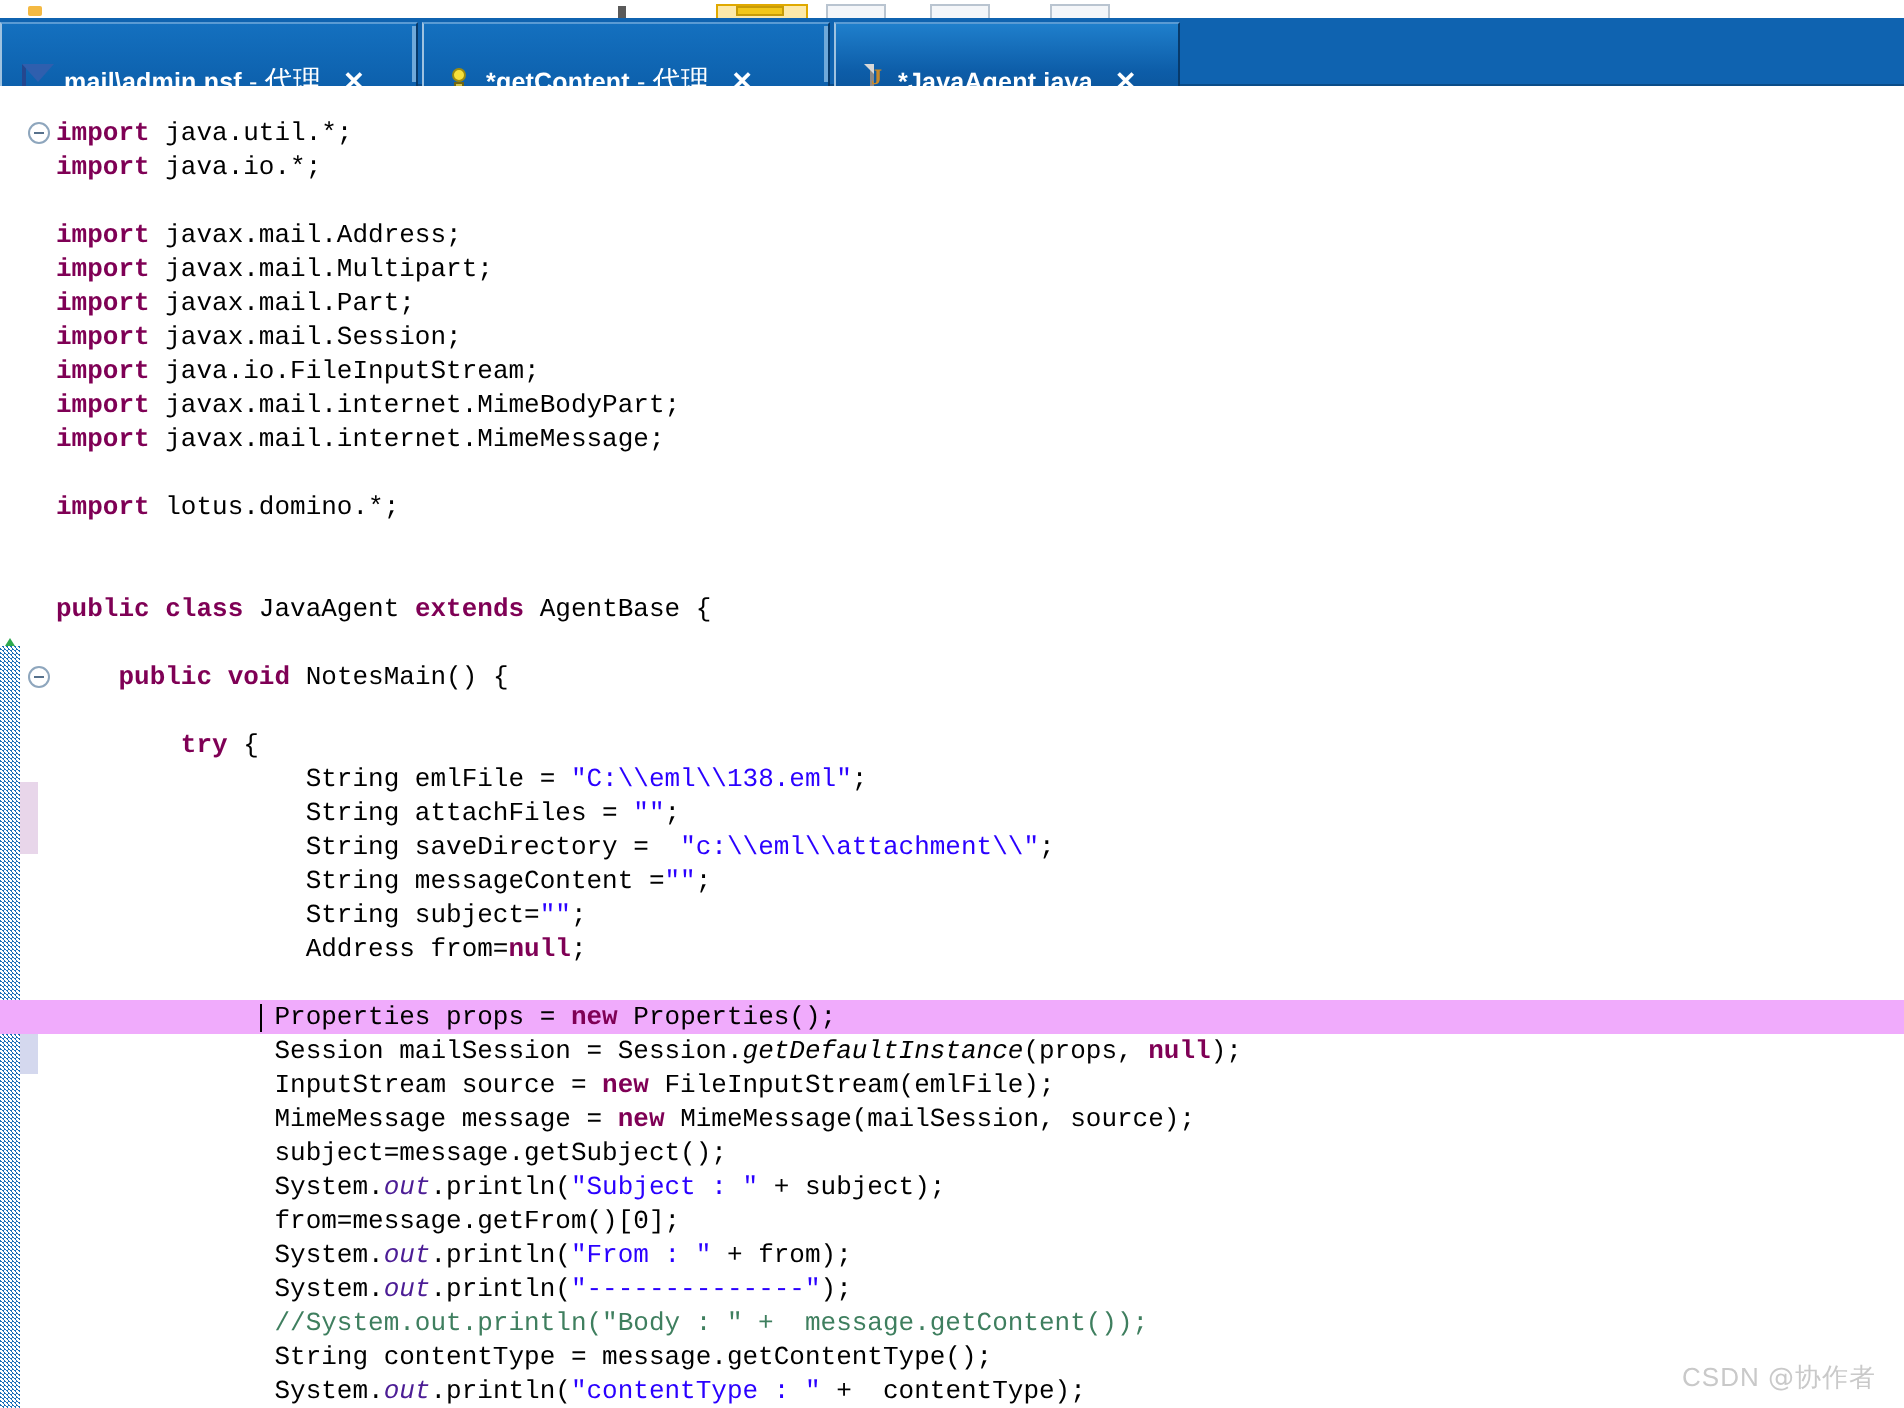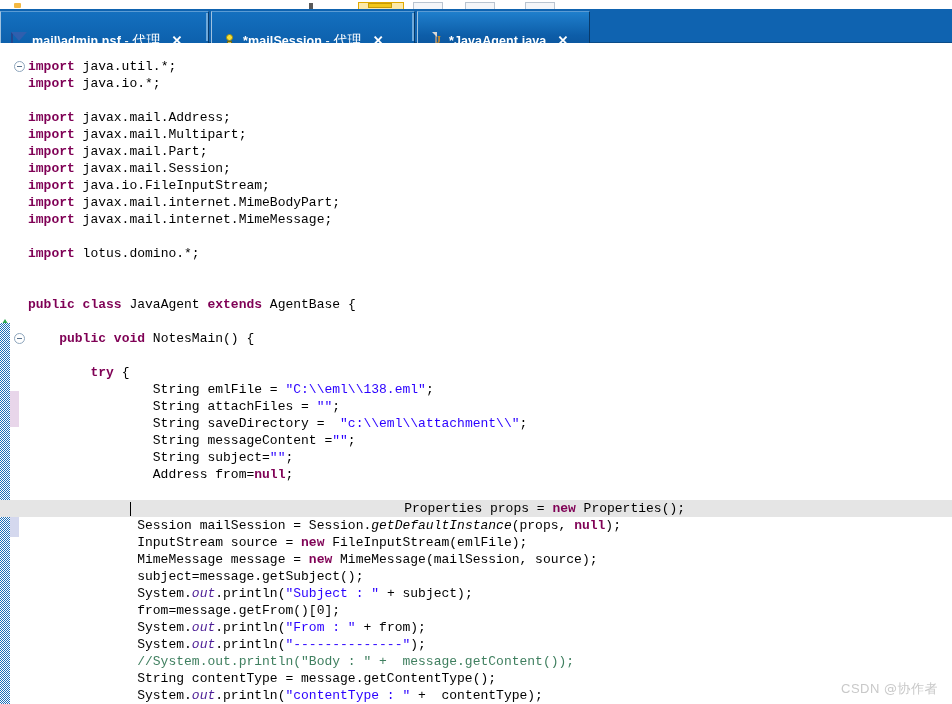--- a/index.html
+++ b/index.html
@@ -265,23 +265,22 @@
     white-space: pre;
     border-radius: 29px;
   }
   .line {
     position: relative;
     height: 17px;
     padding-left: 28px;
     box-sizing: border-box;
   }
   .line.current {
-    background: #e5e5e5;
+    background: #f0abfc;
     padding-left: 0;
-    text-align: center;
   }
   .line.current .ltext {
     padding-left: 28px;
     display: inline-block;
   }
   .ltext { display: inline-block; }
 
   
   .kw   { color: #7f0055; font-weight: bold; }
   .str  { color: #2a00ff; }
@@ -329,21 +328,21 @@
 
   <div class="tab" style="left:0px; width:209px;">
     <span class="tab-icon"><span class="ic-env"></span></span>
     <span class="tab-label"><span>mail\admin.nsf</span><span class="dash"> - </span><span class="cjk">代理</span></span>
     <span class="tab-close">✕</span>
   </div>
   <div class="tab-sep" style="left:206px;"></div>
 
   <div class="tab" style="left:211px; width:204px;">
     <span class="tab-icon"><span class="ic-bulb"></span></span>
-    <span class="tab-label"><span>*mailSession</span><span class="dash"> - </span><span class="cjk">代理</span></span>
+    <span class="tab-label"><span>*getContent</span><span class="dash"> - </span><span class="cjk">代理</span></span>
     <span class="tab-close">✕</span>
   </div>
   <div class="tab-sep" style="left:412px;"></div>
 
   <div class="tab active" style="left:417px; width:173px;text-align:center;">
     <span class="tab-icon"><span class="ic-java"></span></span>
     <span class="tab-label"><span>*JavaAgent.java</span></span>
     <span class="tab-close">✕</span>
   </div>
 </div>

